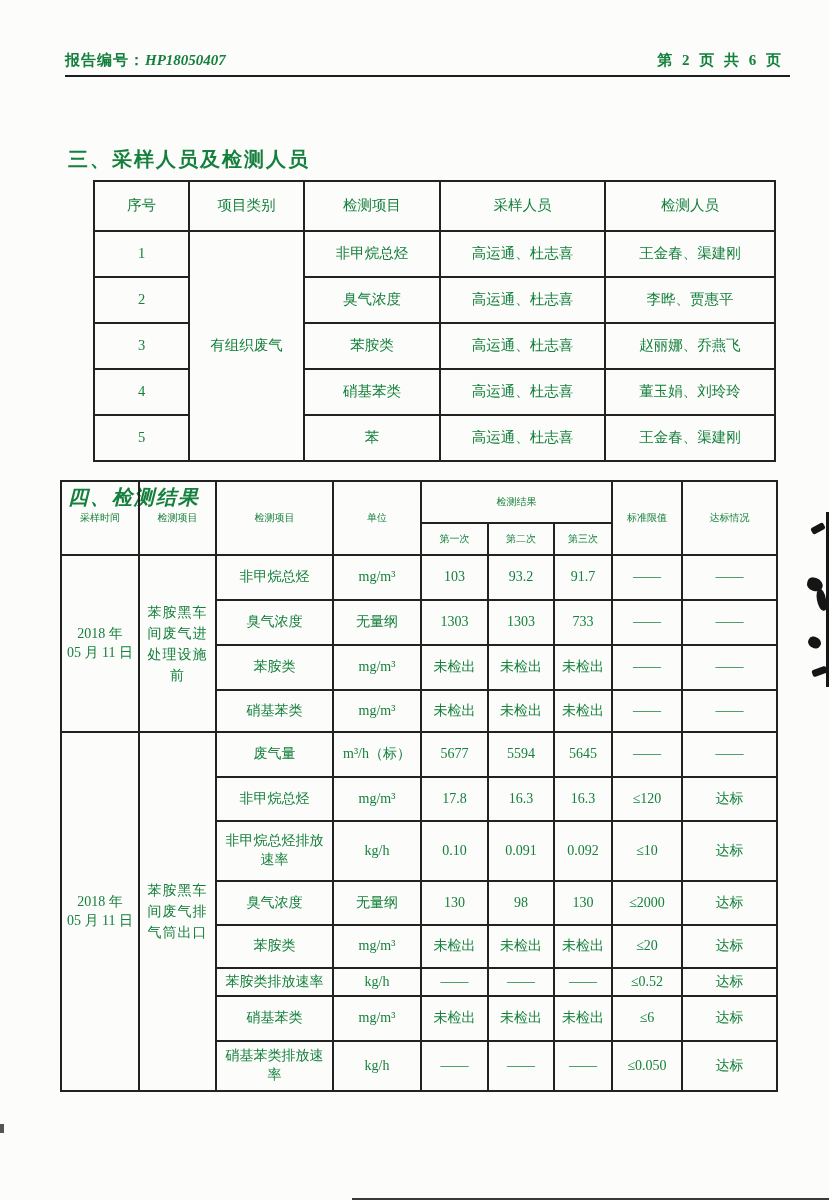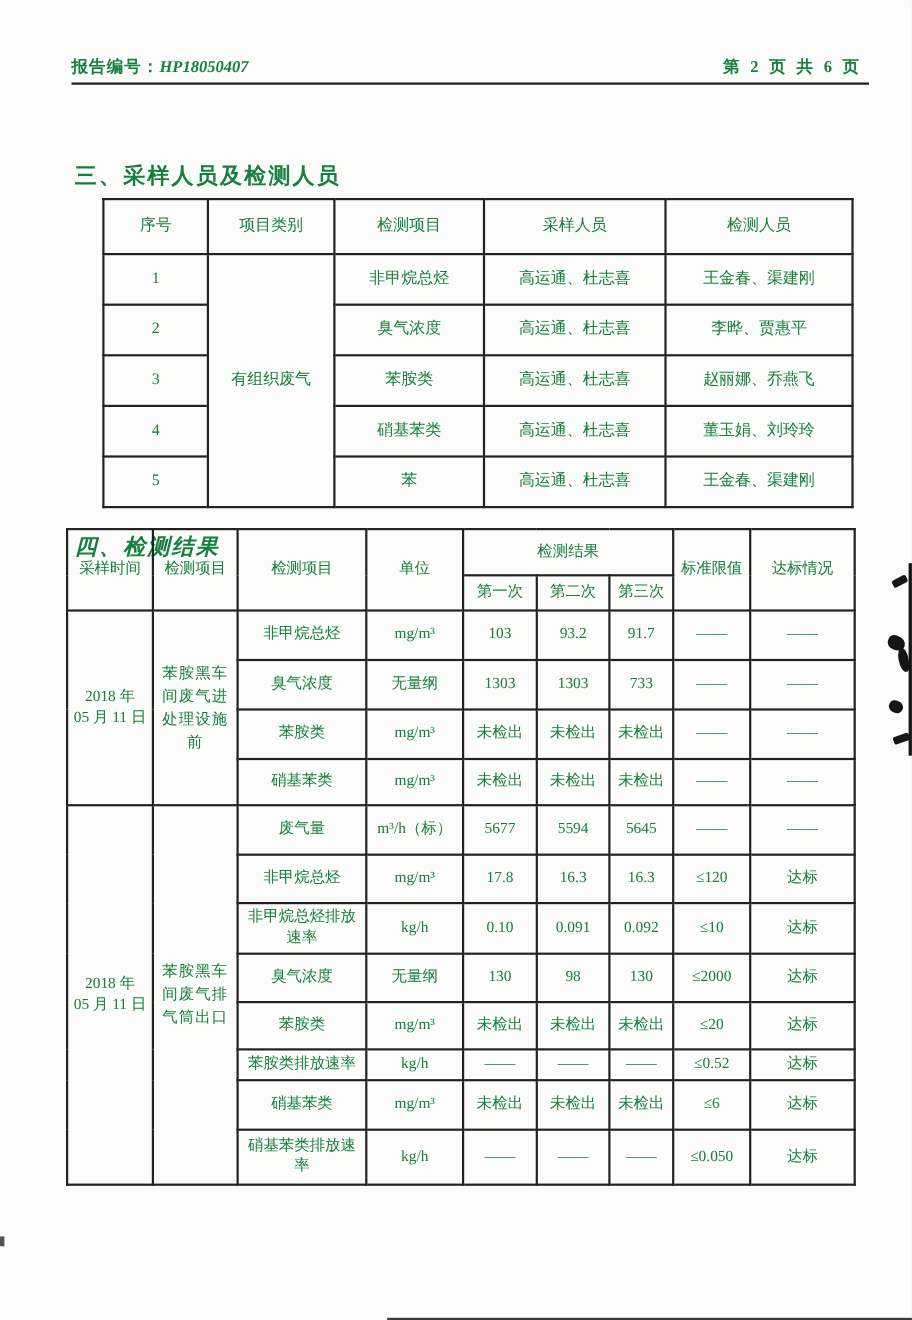--- a/index.html
+++ b/index.html
@@ -57,21 +57,21 @@
   }
   #table1{
     position:absolute;left:60px;top:180px;width:681px;margin-left:33px;
   }
   #table1 th{height:44px;font-size:14.5px;}
   #table1 td{height:40px;}
   #table2{
     position:absolute;left:60px;top:480px;width:716px;
     font-size:14px;
   }
-  #table2 th{font-size:14px;text-align:center;}
+  #table2 th{font-size:10px;text-align:center;}
   .th-result{height:36px;}
   .th-sub{height:26px;}
   .cell-point{
     line-height:1.5;letter-spacing:1px;
     word-break:break-all;
   }
   .cell-time span{display:block;white-space:nowrap;}
   .unit{white-space:nowrap;}
   
   .artifact{position:absolute;background:#151515;}
@@ -235,21 +235,21 @@
     </tr>
     <tr style="height:44px">
       <td>非甲烷总烃</td>
       <td class="unit">mg/m³</td>
       <td>17.8</td>
       <td>16.3</td>
       <td>16.3</td>
       <td>≤120</td>
       <td>达标</td>
     </tr>
-    <tr style="height:46px">
+    <tr style="height:60px">
       <td>非甲烷总烃排放速率</td>
       <td class="unit">kg/h</td>
       <td>0.10</td>
       <td>0.091</td>
       <td>0.092</td>
       <td>≤10</td>
       <td>达标</td>
     </tr>
     <tr style="height:44px">
       <td>臭气浓度</td>

